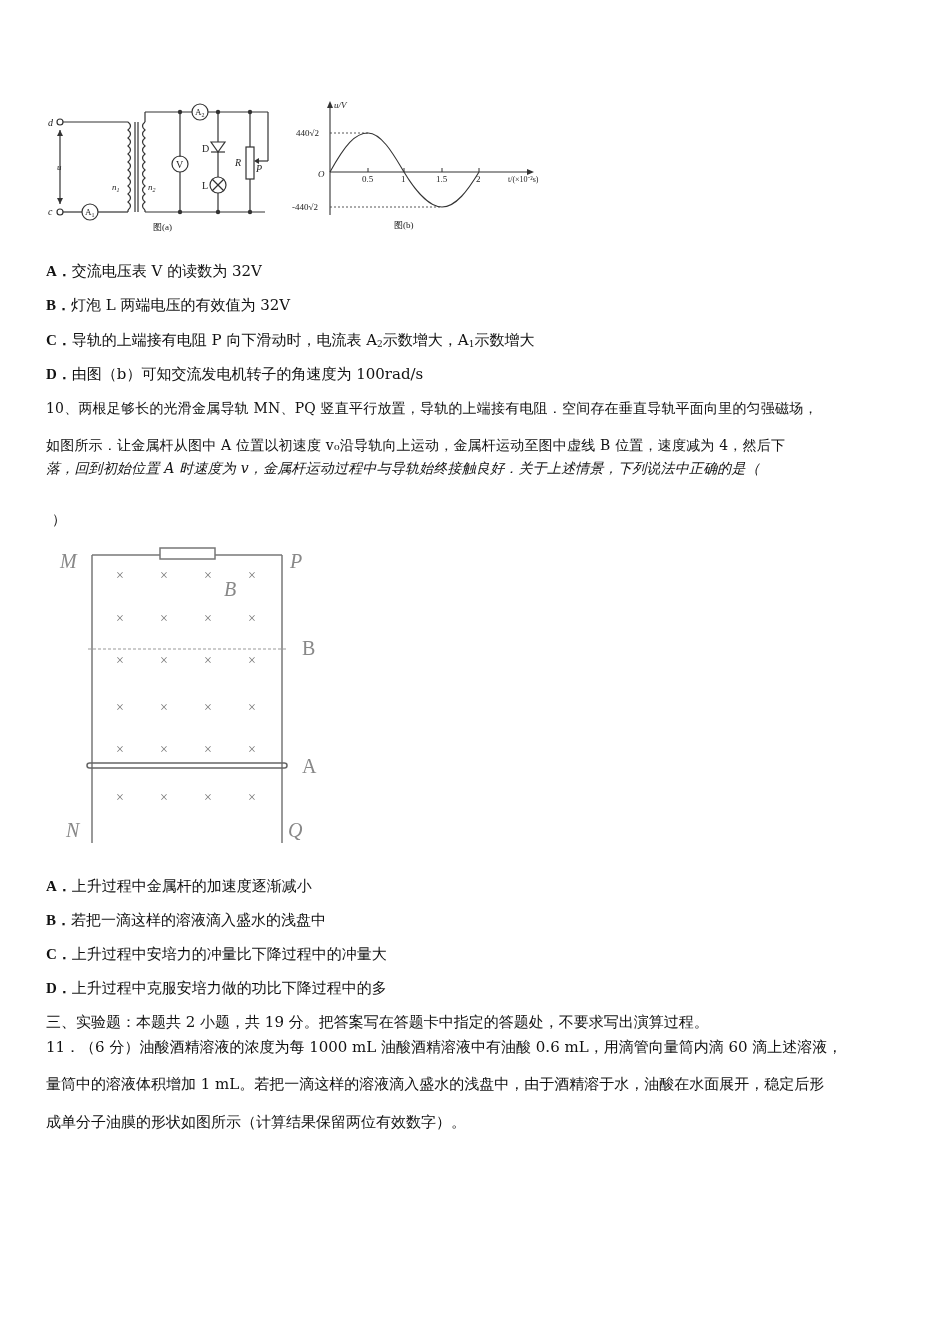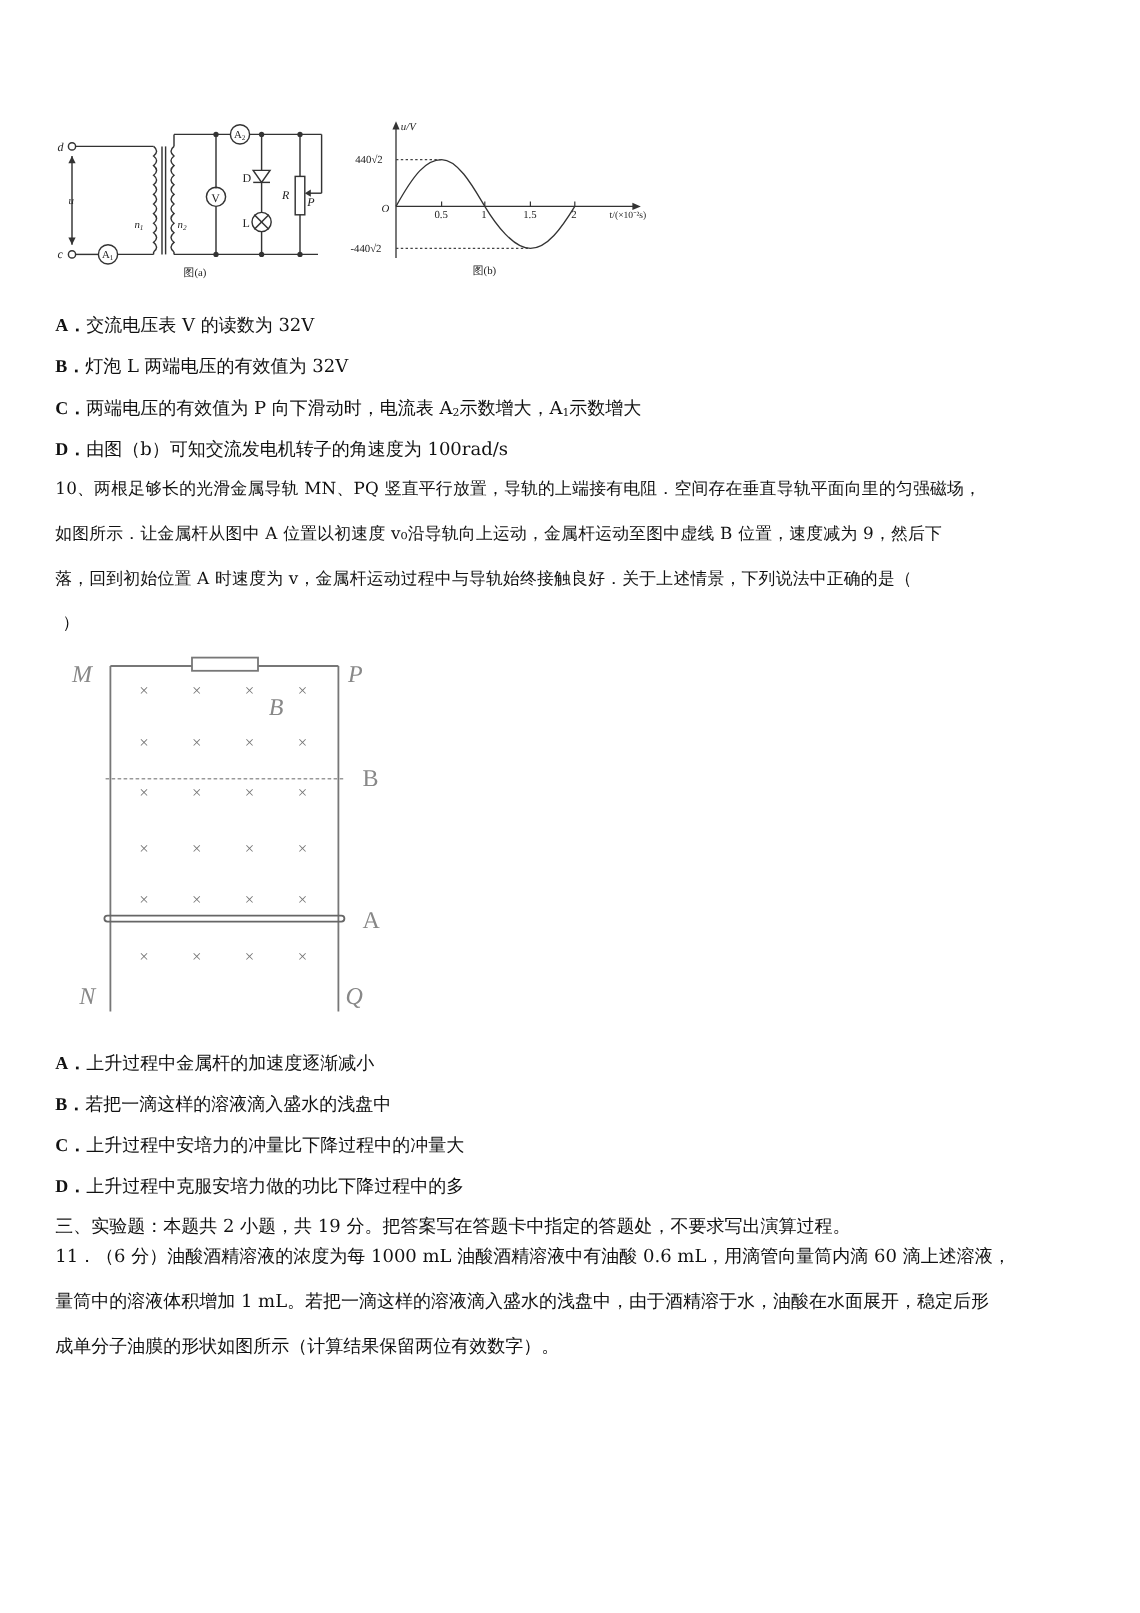--- a/index.html
+++ b/index.html
@@ -122,29 +122,29 @@
   </g>
 </svg>
 
 <div class="line opt" style="top:261px;">
   <span class="lbl">A．</span><span class="txt">交流电压表 V 的读数为 32V</span>
 </div>
 <div class="line opt" style="top:295px;">
   <span class="lbl">B．</span><span class="txt">灯泡 L 两端电压的有效值为 32V</span>
 </div>
 <div class="line opt" style="top:330px;">
-  <span class="lbl">C．</span><span class="txt"><span>两端电压的有效值为 P 向下滑动时，电流表 A</span><sub>2</sub><span>示数增大，A</span><sub>1</sub><span>示数增大</span></span>
+  <span class="lbl">C．</span><span class="txt"><span>导轨的上端接有电阻 P 向下滑动时，电流表 A</span><sub>2</sub><span>示数增大，A</span><sub>1</sub><span>示数增大</span></span>
 </div>
 <div class="line opt" style="top:364px;">
   <span class="lbl">D．</span><span class="txt">由图（b）可知交流发电机转子的角速度为 100rad/s</span>
 </div>
 
 <div class="line q10" style="top:398px;">10、两根足够长的光滑金属导轨 MN、PQ 竖直平行放置，导轨的上端接有电阻．空间存在垂直导轨平面向里的匀强磁场，</div>
-<div class="line q10" style="top:435px;">如图所示．让金属杆从图中 A 位置以初速度 v₀沿导轨向上运动，金属杆运动至图中虚线 B 位置，速度减为 9，然后下</div>
-<div class="line q10" style="top:473px;">落，回到初始位置 A 时速度为 v，金属杆运动过程中与导轨始终接触良好．关于上述情景，下列说法中正确的是（</div>
+<div class="line q10" style="top:435px;">如图所示．让金属杆从图中 A 位置以初速度 v₀沿导轨向上运动，金属杆运动至图中虚线 B 位置，速度减为 4，然后下</div>
+<div class="line q10" style="top:458px;font-style:italic;">落，回到初始位置 A 时速度为 v，金属杆运动过程中与导轨始终接触良好．关于上述情景，下列说法中正确的是（</div>
 <div class="line q10" style="top:509px;left:52px;">）</div>
 
 <svg class="abs" style="left:50px;top:535px;" width="290" height="320" viewBox="0 0 290 320">
   <g stroke="#777" stroke-width="1.5" fill="none">
     <line x1="42" y1="20" x2="110" y2="20"></line>
     <rect x="110" y="13" width="55" height="11"></rect>
     <line x1="165" y1="20" x2="232" y2="20"></line>
     <line x1="42" y1="20" x2="42" y2="308"></line>
     <line x1="232" y1="20" x2="232" y2="308"></line>
   </g>

